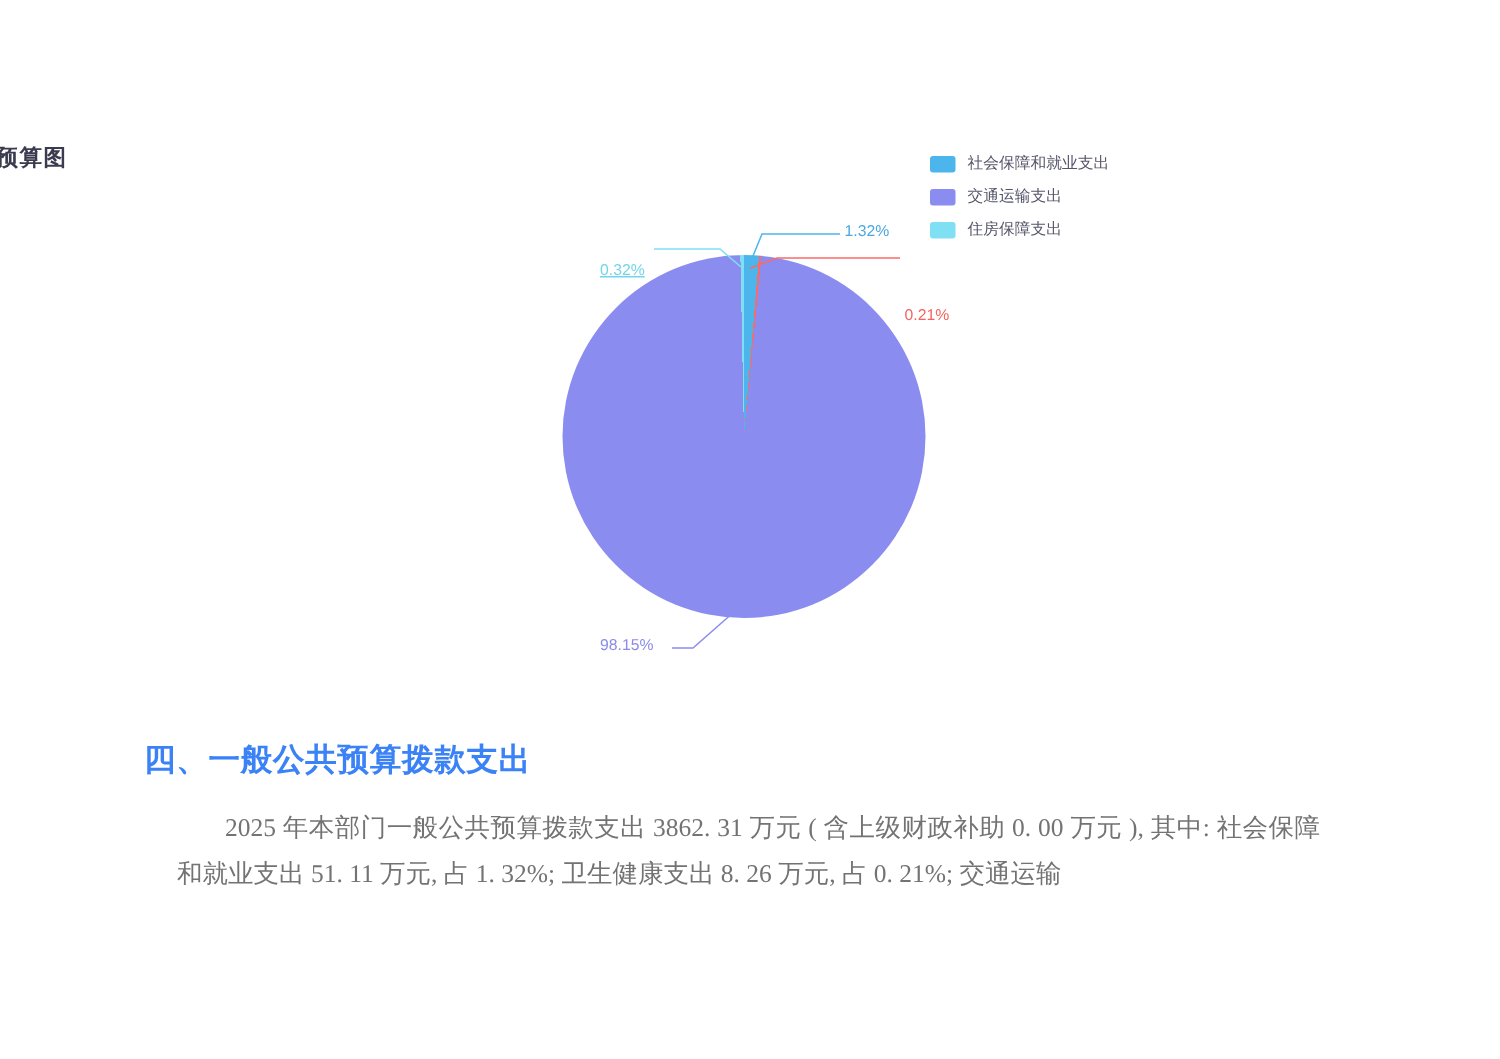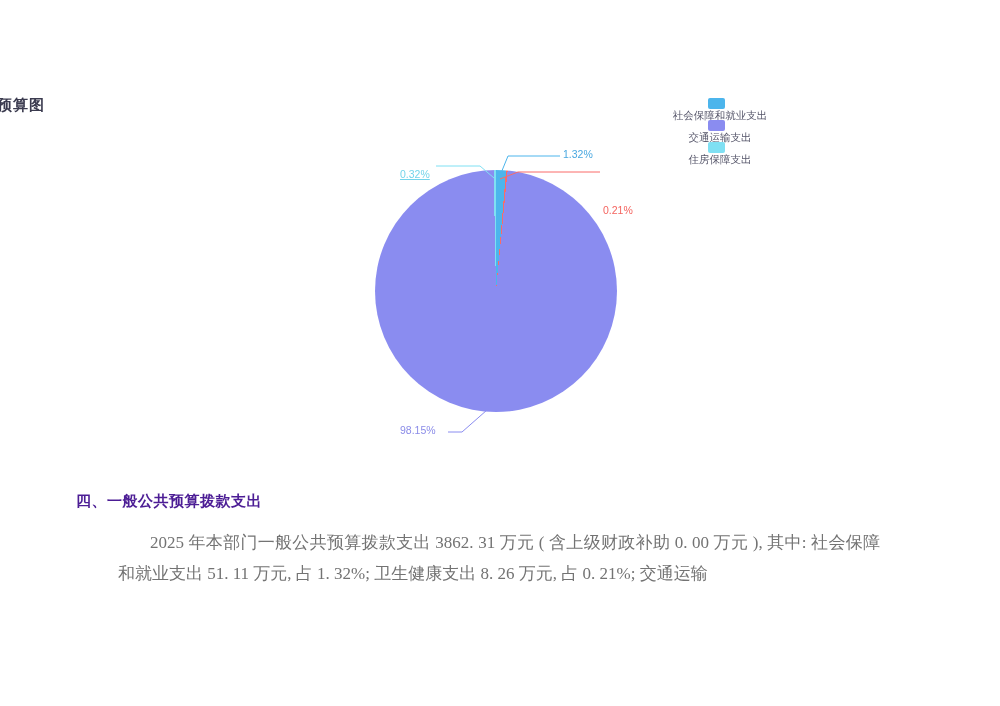--- a/index.html
+++ b/index.html
@@ -43,21 +43,20 @@
     left: 620px;
     top: 38px;
     width: 200px;
   }
   .legend-row {
     display: flex;
     align-items: center;
     height: 22px;
     font-size: 10.5px;
     color: #555569;
-    flex-direction: column;
   }
   .legend-swatch {
     width: 17px;
     height: 11px;
     border-radius: 2px;
     margin-right: 8px;
     flex: 0 0 auto;
   }
 
   
@@ -91,25 +90,25 @@
 
   
   #doc {
     position: absolute;
     left: 0;
     top: 492px;
     width: 1000px;
     font-family: "Liberation Serif", "DejaVu Serif", serif;
   }
   #section-heading {
-    margin: 0 0 16px 76px;
-    font-size: 15px;
+    margin: 0 0 16px 96px;
+    font-size: 21px;
     font-weight: bold;
     letter-spacing: 0.5px;
-    color: #4c1d95;
+    color: #3b82f6;
   }
   .para {
     margin: 0;
     padding: 0 120px 0 118px;
     font-size: 17px;
     line-height: 31px;
     color: #737373;
     text-align: justify;
   }
   .para .indent { display: inline-block; width: 32px; }
@@ -155,20 +154,20 @@
     <path d="M500 119 L518 112 L600 112" fill="none" stroke="#fa6b68" stroke-width="1"></path>
 
     <path d="M487 350 L462 372 L448 372" fill="none" stroke="#8a8cf0" stroke-width="1"></path>
 
     <path d="M494 118 L480 106 L436 106" fill="none" stroke="#7fe0f3" stroke-width="1"></path>
   </svg>
 
   <div class="lbl lbl-social" style="top:88px;left:563px;text-align:right;">1.32%</div>
   <div class="lbl lbl-health" style="top:104px;left:603px;margin-top:40px;">0.21%</div>
   <div class="lbl lbl-transit" style="top:364px;left:400px;">98.15%</div>
-  <div class="lbl lbl-housing" style="top:108px;left:400px;text-decoration:underline;">0.32%</div>
+  <div class="lbl lbl-housing" style="top:114px;left:400px;text-decoration:underline;">0.32%</div>
 
 </div>
 
 <div id="doc">
   <h2 id="section-heading">四、一般公共预算拨款支出</h2>
   <p class="para"><span class="indent"></span><span>2025 年本部门一般公共预算拨款支出 3862. 31 万元 ( 含上级财政补助 0. 00 万元 ), 其中: 社会保障和就业支出 51. 11 万元, 占 1. 32%; 卫生健康支出 8. 26 万元, 占 0. 21%; 交通运输</span></p>
 </div>
 
 </body></html>

